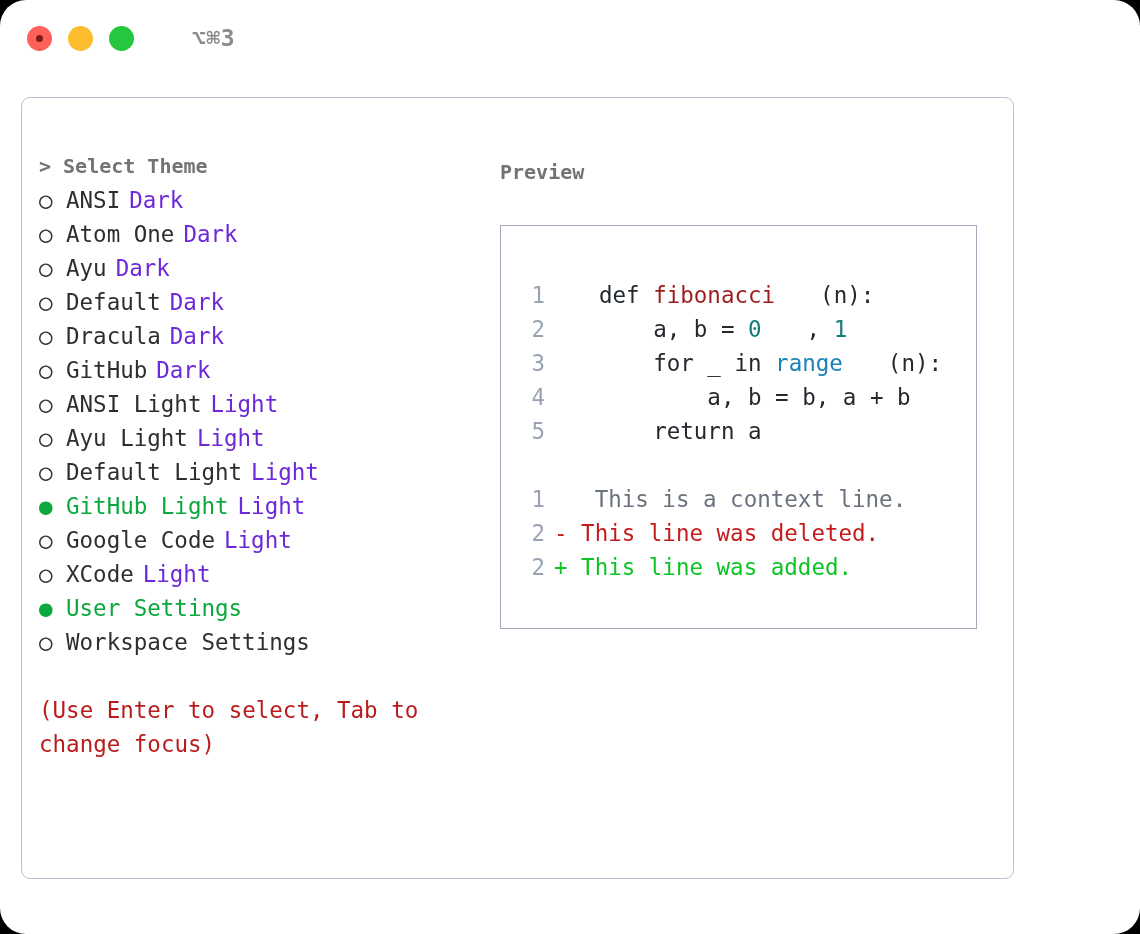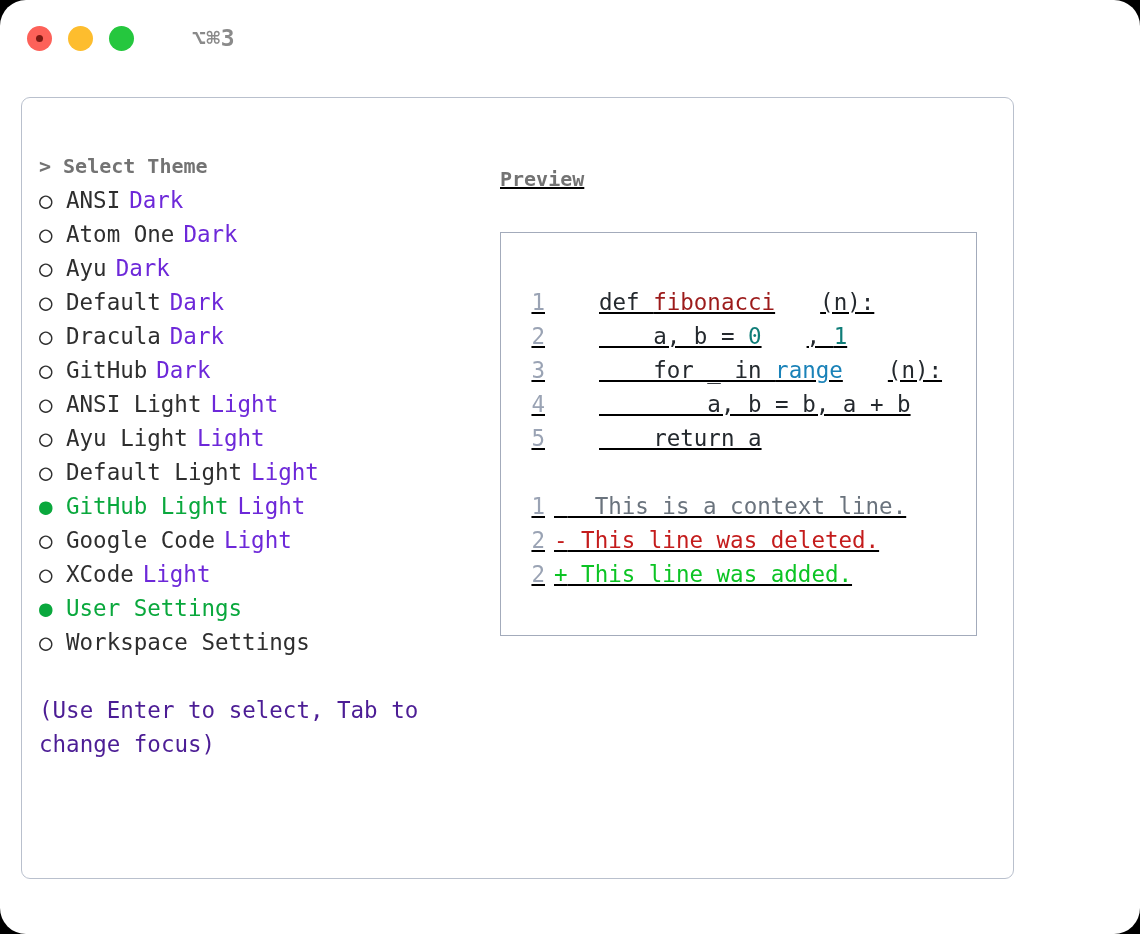--- a/index.html
+++ b/index.html
@@ -130,31 +130,30 @@
     color: #1a1a1a;
     padding-left: 27px;
     white-space: pre;
     margin-top: 34px;
   }
 
   .hint {
     margin-top: 34px;
     font-size: 22.5px;
     line-height: 34px;
-    color: #4c1d95;
+    color: #b91c1c;
     width: 400px;
   }
 
   
   .right-col {
     position: absolute;
     left: 478px;
-    top: 64px;
+    top: 57px;
     width: 500px;
-    text-decoration: underline;
   }
 
   .code-box {
     margin-top: 36px;
     width: 477px;
     height: 404px;
     border: 1.5px solid #a3abbb;
     box-sizing: border-box;
     background: #ffffff;
     padding: 52px 0 0 18px;

